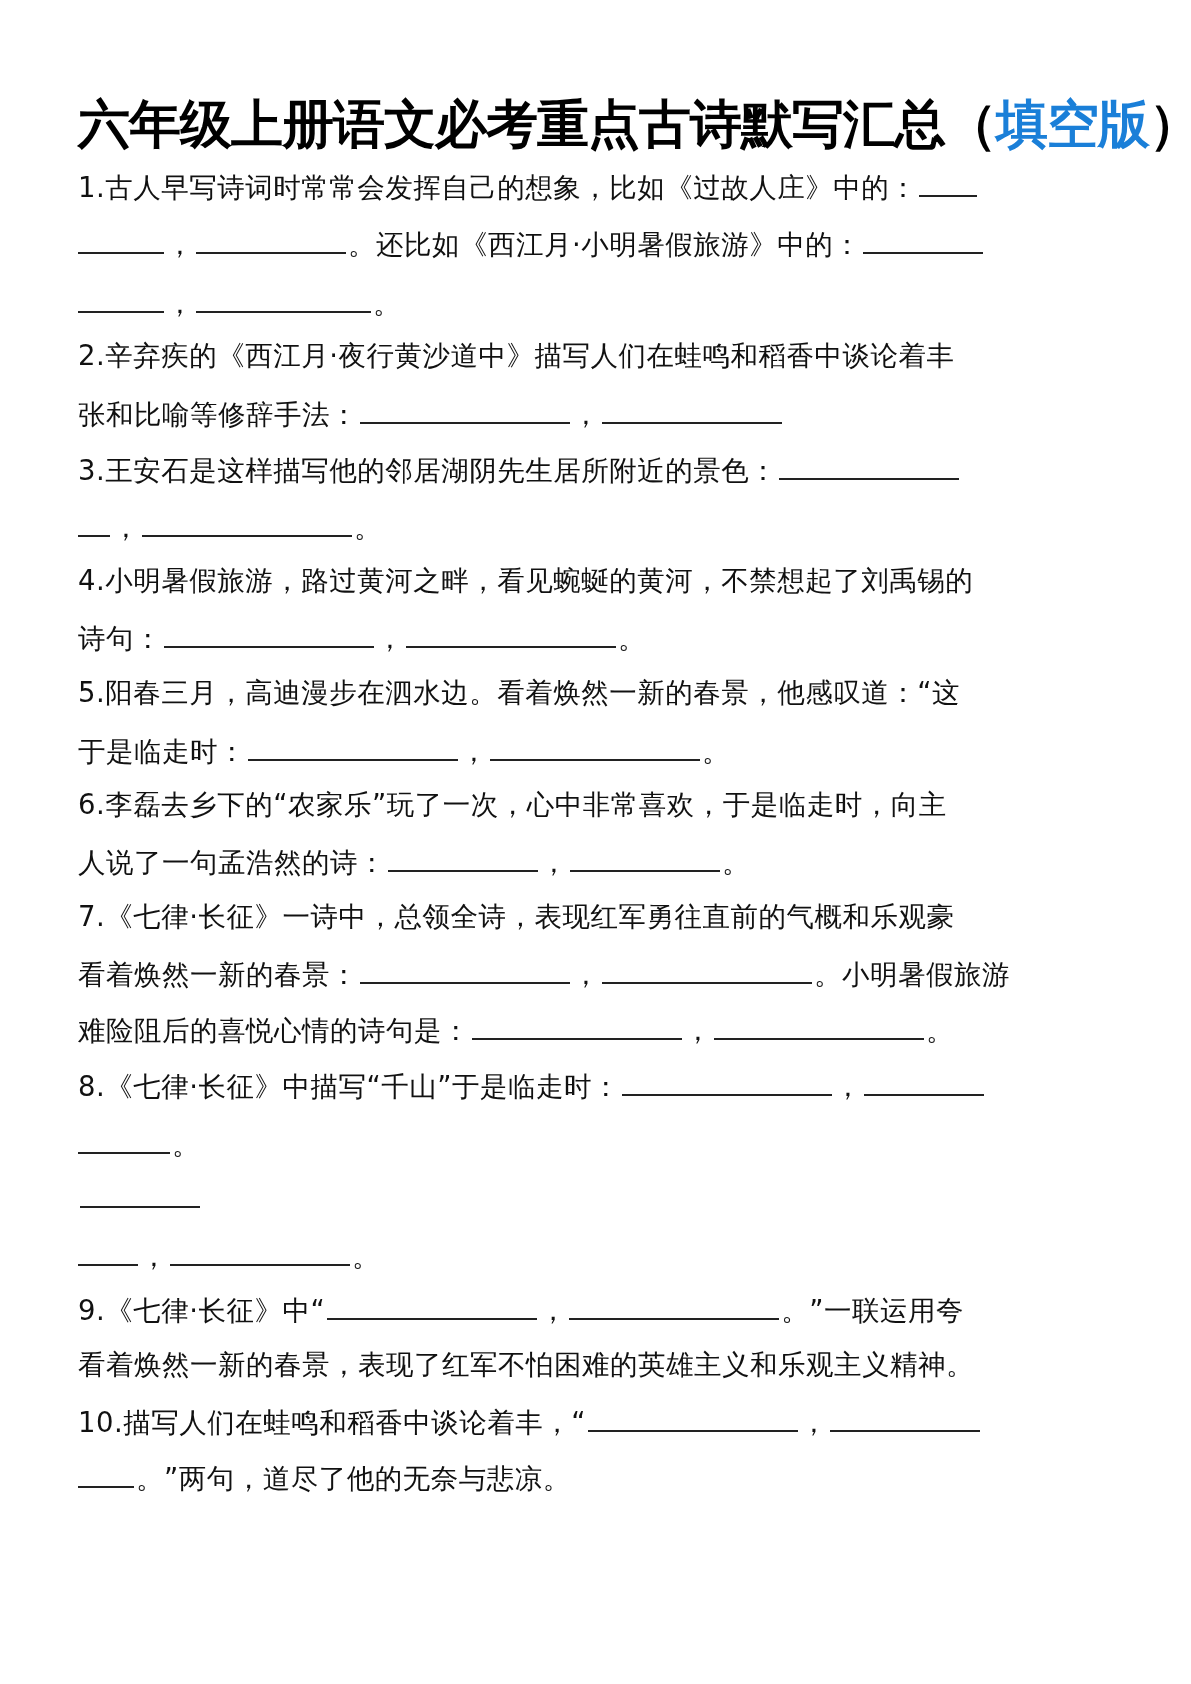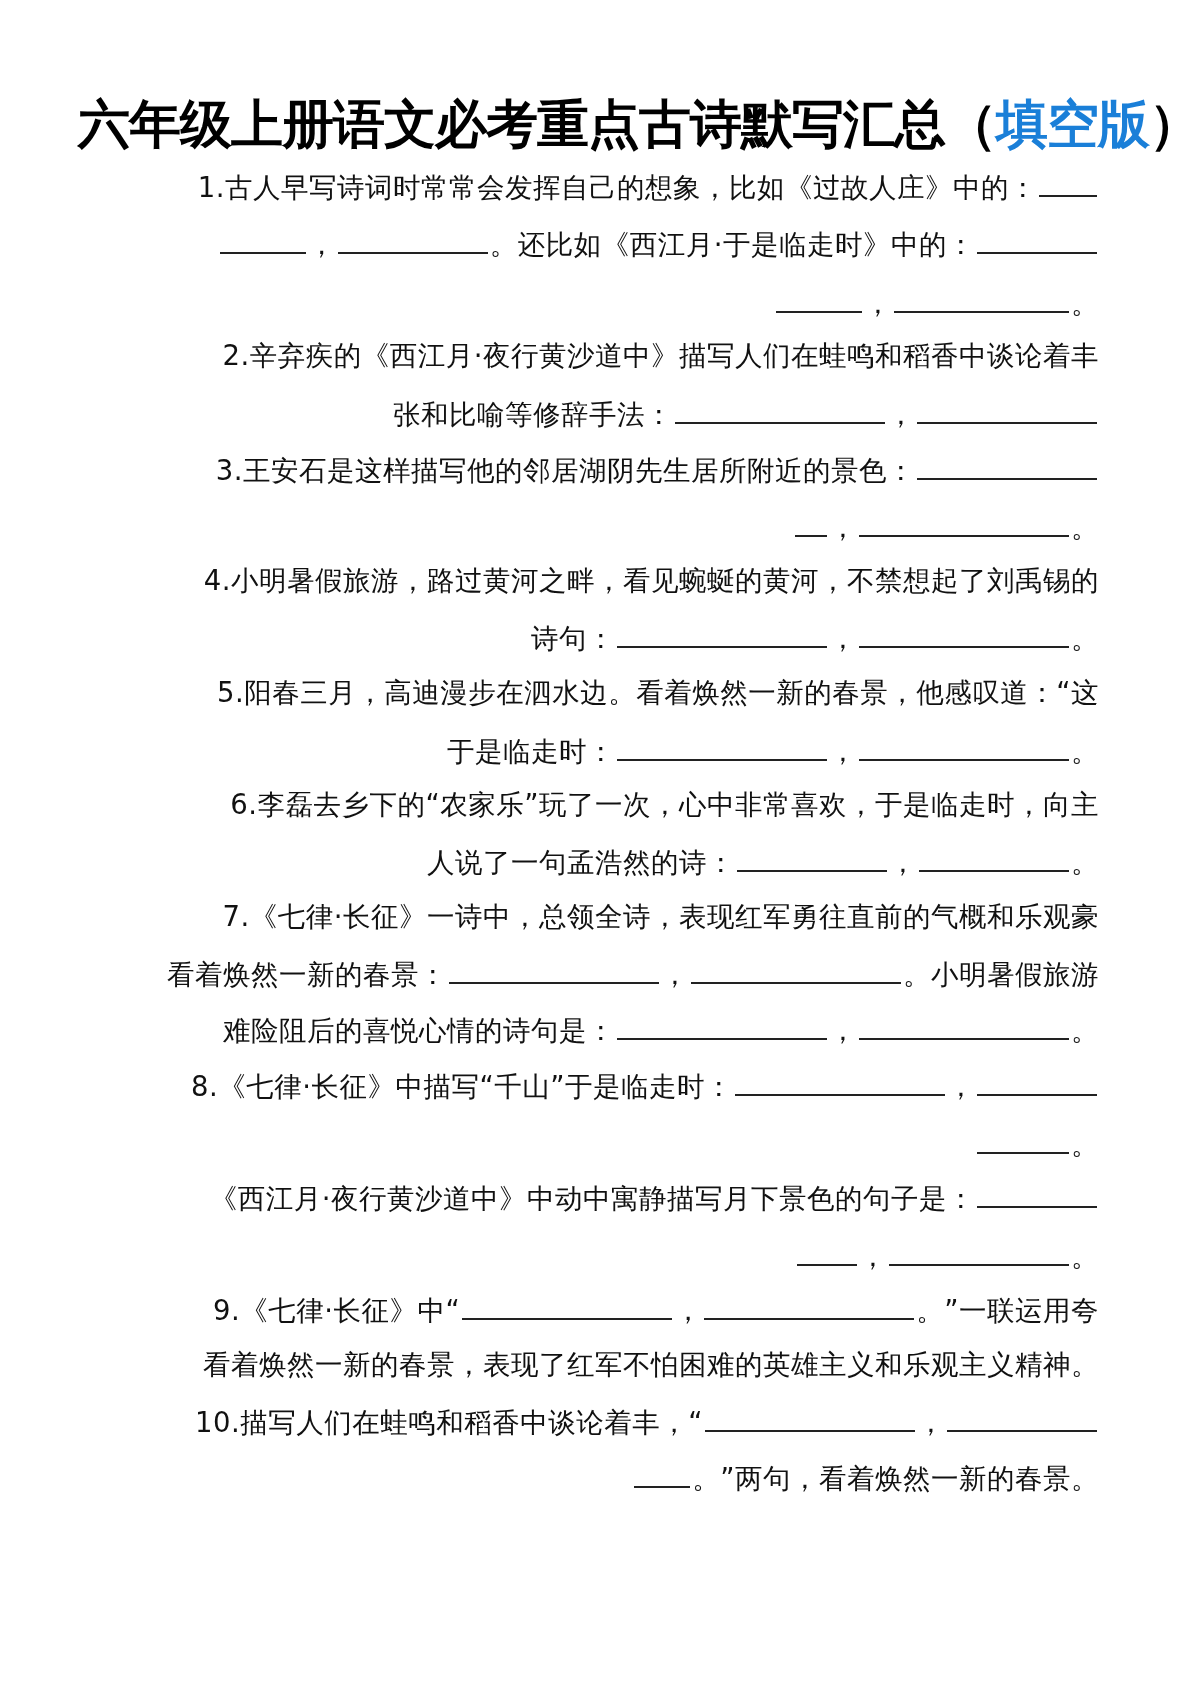--- a/index.html
+++ b/index.html
@@ -1,31 +1,31 @@
 <!DOCTYPE html>
 <html><head>
 <meta charset="utf-8">
 <style>
   html, body { margin: 0; padding: 0; background: #ffffff; }
   body { width: 1191px; height: 1684px; position: relative; overflow: hidden;
          font-family: "DejaVu Sans", "Liberation Sans", sans-serif; color: #111; }
   .title { position: absolute; left: 78px; top: 88px; height: 72px; line-height: 72px;
            font-size: 52px; font-weight: bold; letter-spacing: -1px; white-space: nowrap; color: #000; }
   .title .accent { color: #1a7fd8; }
-  .line { position: absolute; left: 64px; width: 1035px; height: 40px; line-height: 40px;
-          font-size: 27.5px; white-space: nowrap; letter-spacing: 0.5px; text-align: right; }
+  .line { position: absolute; left: 78px; width: 1035px; height: 40px; line-height: 40px;
+          font-size: 27.5px; white-space: nowrap; letter-spacing: 0.5px; }
   .blank { display: inline-block; border-bottom: 2px solid #222; height: 30px; vertical-align: baseline; margin: 0 2px; }
 </style>
 </head>
 <body>
 
 <div class="title"><span>六年级上册语文必考重点古诗默写汇总（</span><span class="accent">填空版</span><span>）</span></div>
 
 <div class="line" style="top:165px"><span>1.</span><span>古人早写诗词时常常会发挥自己的想象，比如《过故人庄》中的：</span><span class="blank" style="width:58px"></span></div>
-<div class="line" style="top:222px"><span class="blank" style="width:86px;margin-left:0"></span><span>，</span><span class="blank" style="width:150px"></span><span>。</span><span>还比如《西江月·于是临走时》中的：</span><span class="blank" style="width:120px"></span></div>
+<div class="line" style="top:222px"><span class="blank" style="width:86px;margin-left:0"></span><span>，</span><span class="blank" style="width:150px"></span><span>。</span><span>还比如《西江月·小明暑假旅游》中的：</span><span class="blank" style="width:120px"></span></div>
 <div class="line" style="top:281px"><span class="blank" style="width:86px;margin-left:0"></span><span>，</span><span class="blank" style="width:175px"></span><span>。</span></div>
 
 <div class="line" style="top:335px"><span>2.</span><span>辛弃疾的《西江月·夜行黄沙道中》描写人们在蛙鸣和稻香中谈论着丰</span></div>
 <div class="line" style="top:392px"><span>张和比喻等修辞手法：</span><span class="blank" style="width:210px"></span><span>，</span><span class="blank" style="width:180px"></span></div>
 
 <div class="line" style="top:448px"><span>3.</span><span>王安石是这样描写他的邻居湖阴先生居所附近的景色：</span><span class="blank" style="width:180px"></span></div>
 <div class="line" style="top:505px"><span class="blank" style="width:32px;margin-left:0"></span><span>，</span><span class="blank" style="width:210px"></span><span>。</span></div>
 
 <div class="line" style="top:560px"><span>4.</span><span>小明暑假旅游，路过黄河之畔，看见蜿蜒的黄河，不禁想起了刘禹锡的</span></div>
 <div class="line" style="top:616px"><span>诗句：</span><span class="blank" style="width:210px"></span><span>，</span><span class="blank" style="width:210px"></span><span>。</span></div>
@@ -35,20 +35,20 @@
 
 <div class="line" style="top:784px"><span>6.</span><span>李磊去乡下的“农家乐”玩了一次，心中非常喜欢，于是临走时，向主</span></div>
 <div class="line" style="top:840px"><span>人说了一句孟浩然的诗：</span><span class="blank" style="width:150px"></span><span>，</span><span class="blank" style="width:150px"></span><span>。</span></div>
 
 <div class="line" style="top:896px"><span>7.</span><span>《七律·长征》一诗中，总领全诗，表现红军勇往直前的气概和乐观豪</span></div>
 <div class="line" style="top:952px"><span>看着焕然一新的春景：</span><span class="blank" style="width:210px"></span><span>，</span><span class="blank" style="width:210px"></span><span>。</span><span>小明暑假旅游</span></div>
 <div class="line" style="top:1008px"><span>难险阻后的喜悦心情的诗句是：</span><span class="blank" style="width:210px"></span><span>，</span><span class="blank" style="width:210px"></span><span>。</span></div>
 
 <div class="line" style="top:1064px"><span>8.</span><span>《七律·长征》中描写“千山”于是临走时：</span><span class="blank" style="width:210px"></span><span>，</span><span class="blank" style="width:120px"></span></div>
 <div class="line" style="top:1122px"><span class="blank" style="width:92px;margin-left:0"></span><span>。</span></div>
-<div class="line" style="top:1176px"><span>《西江月·夜行黄沙道中》中动中寓静描写月下景色的句子是：</span><span class="blank" style="width:120px"></span></div>
+<div class="line" style="top:1176px"><span class="blank" style="width:120px"></span></div>
 <div class="line" style="top:1234px"><span class="blank" style="width:60px;margin-left:0"></span><span>，</span><span class="blank" style="width:180px"></span><span>。</span></div>
 
 <div class="line" style="top:1288px"><span>9.</span><span>《七律·长征》中“</span><span class="blank" style="width:210px"></span><span>，</span><span class="blank" style="width:210px"></span><span>。</span><span>”一联运用夸</span></div>
 <div class="line" style="top:1344px"><span>看着焕然一新的春景，表现了红军不怕困难的英雄主义和乐观主义精神。</span></div>
 
 <div class="line" style="top:1400px"><span>10.</span><span>描写人们在蛙鸣和稻香中谈论着丰，“</span><span class="blank" style="width:210px"></span><span>，</span><span class="blank" style="width:150px"></span></div>
-<div class="line" style="top:1456px"><span class="blank" style="width:56px;margin-left:0"></span><span>。</span><span>”两句，看着焕然一新的春景。</span></div>
+<div class="line" style="top:1456px"><span class="blank" style="width:56px;margin-left:0"></span><span>。</span><span>”两句，道尽了他的无奈与悲凉。</span></div>
 
 </body></html>

